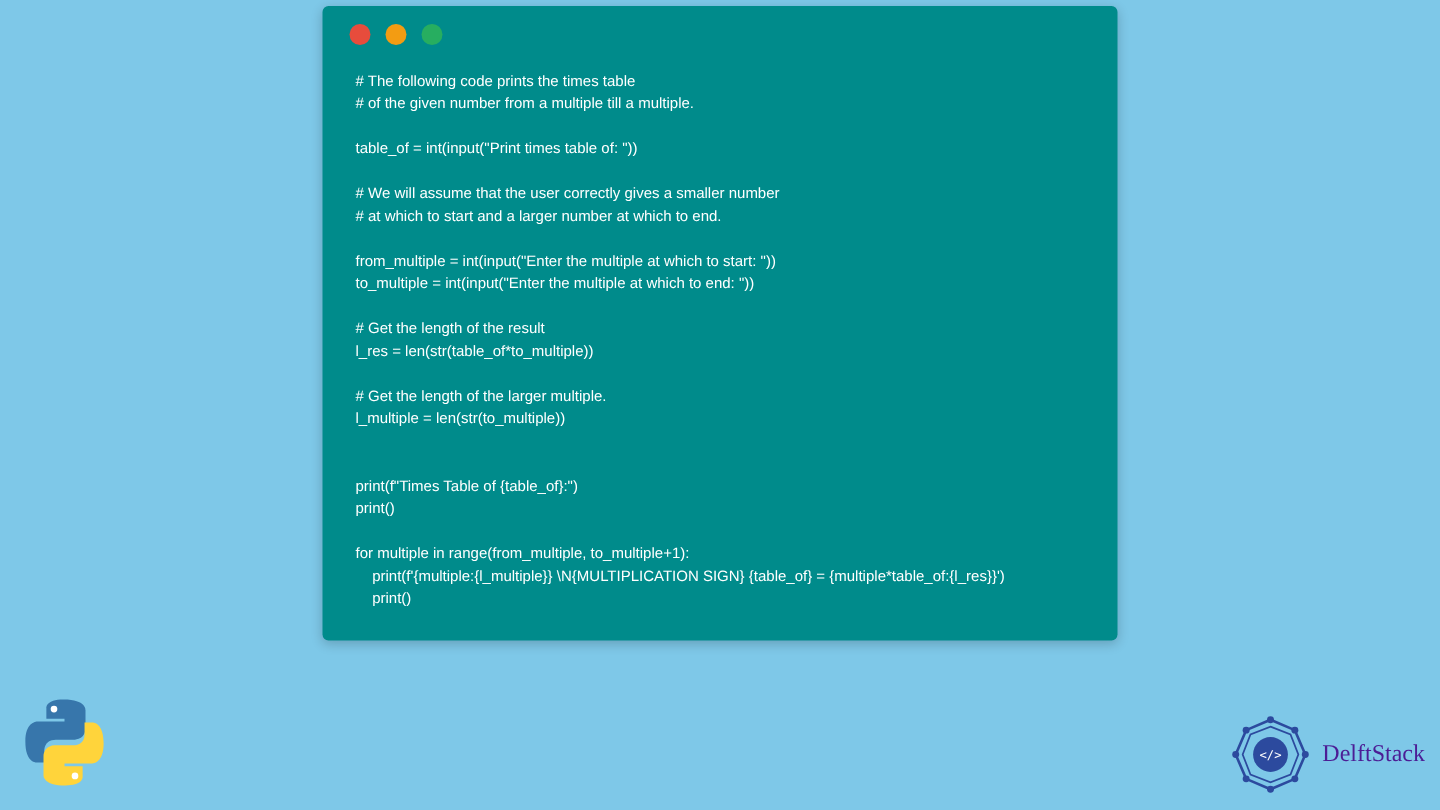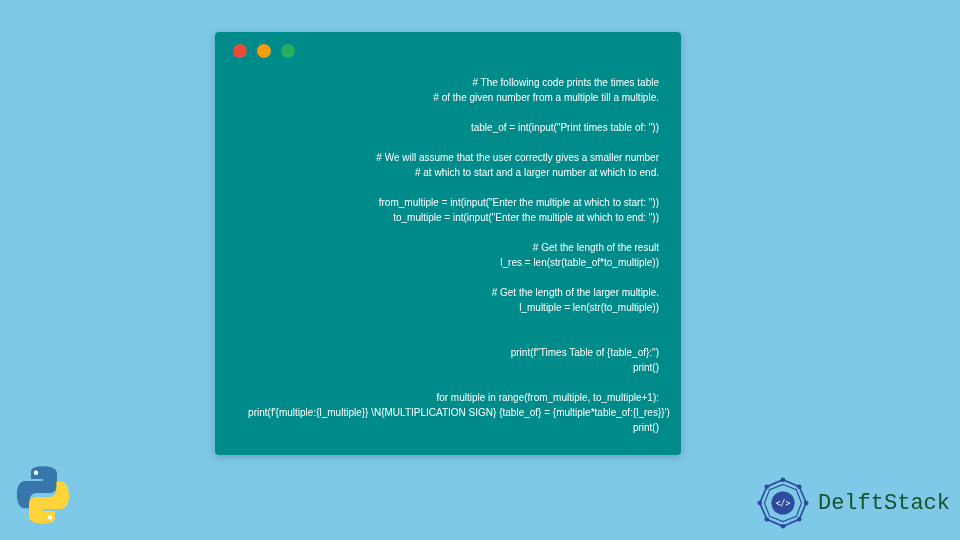--- a/index.html
+++ b/index.html
@@ -8,27 +8,26 @@
     width: 960px;
     height: 540px;
     background: #7ec8e8;
     font-family: Arial, sans-serif;
     position: relative;
     overflow: hidden;
   }
   .code-window {
     position: absolute;
     left: 215px;
-    top: 32px;
-    width: 466px;
+    top: 4px;
+    width: 530px;
     background: #008b8b;
     border-radius: 4px;
     padding-bottom: 10px;
     box-shadow: 0 2px 8px rgba(0,0,0,0.2);
-    text-align: right;
   }
   .window-controls {
     display: flex;
     gap: 10px;
     padding: 12px 18px;
   }
   .dot {
     width: 14px;
     height: 14px;
     border-radius: 50%;
@@ -57,24 +56,24 @@
     bottom: 8px;
     display: flex;
     align-items: center;
     gap: 6px;
   }
   .delft-icon {
     width: 58px;
     height: 58px;
   }
   .delft-text {
-    color: #14532d;
-    font-size: 22px;
+    color: #4c1d95;
+    font-size: 16px;
     font-weight: 500;
-    font-family: Liberation Mono, monospace;
+    font-family: Liberation Serif, serif;
   }
 </style>
 </head>
 <body>
 
 <div class="code-window">
   <div class="window-controls">
     <div class="dot dot-red"></div>
     <div class="dot dot-yellow"></div>
     <div class="dot dot-green"></div>

